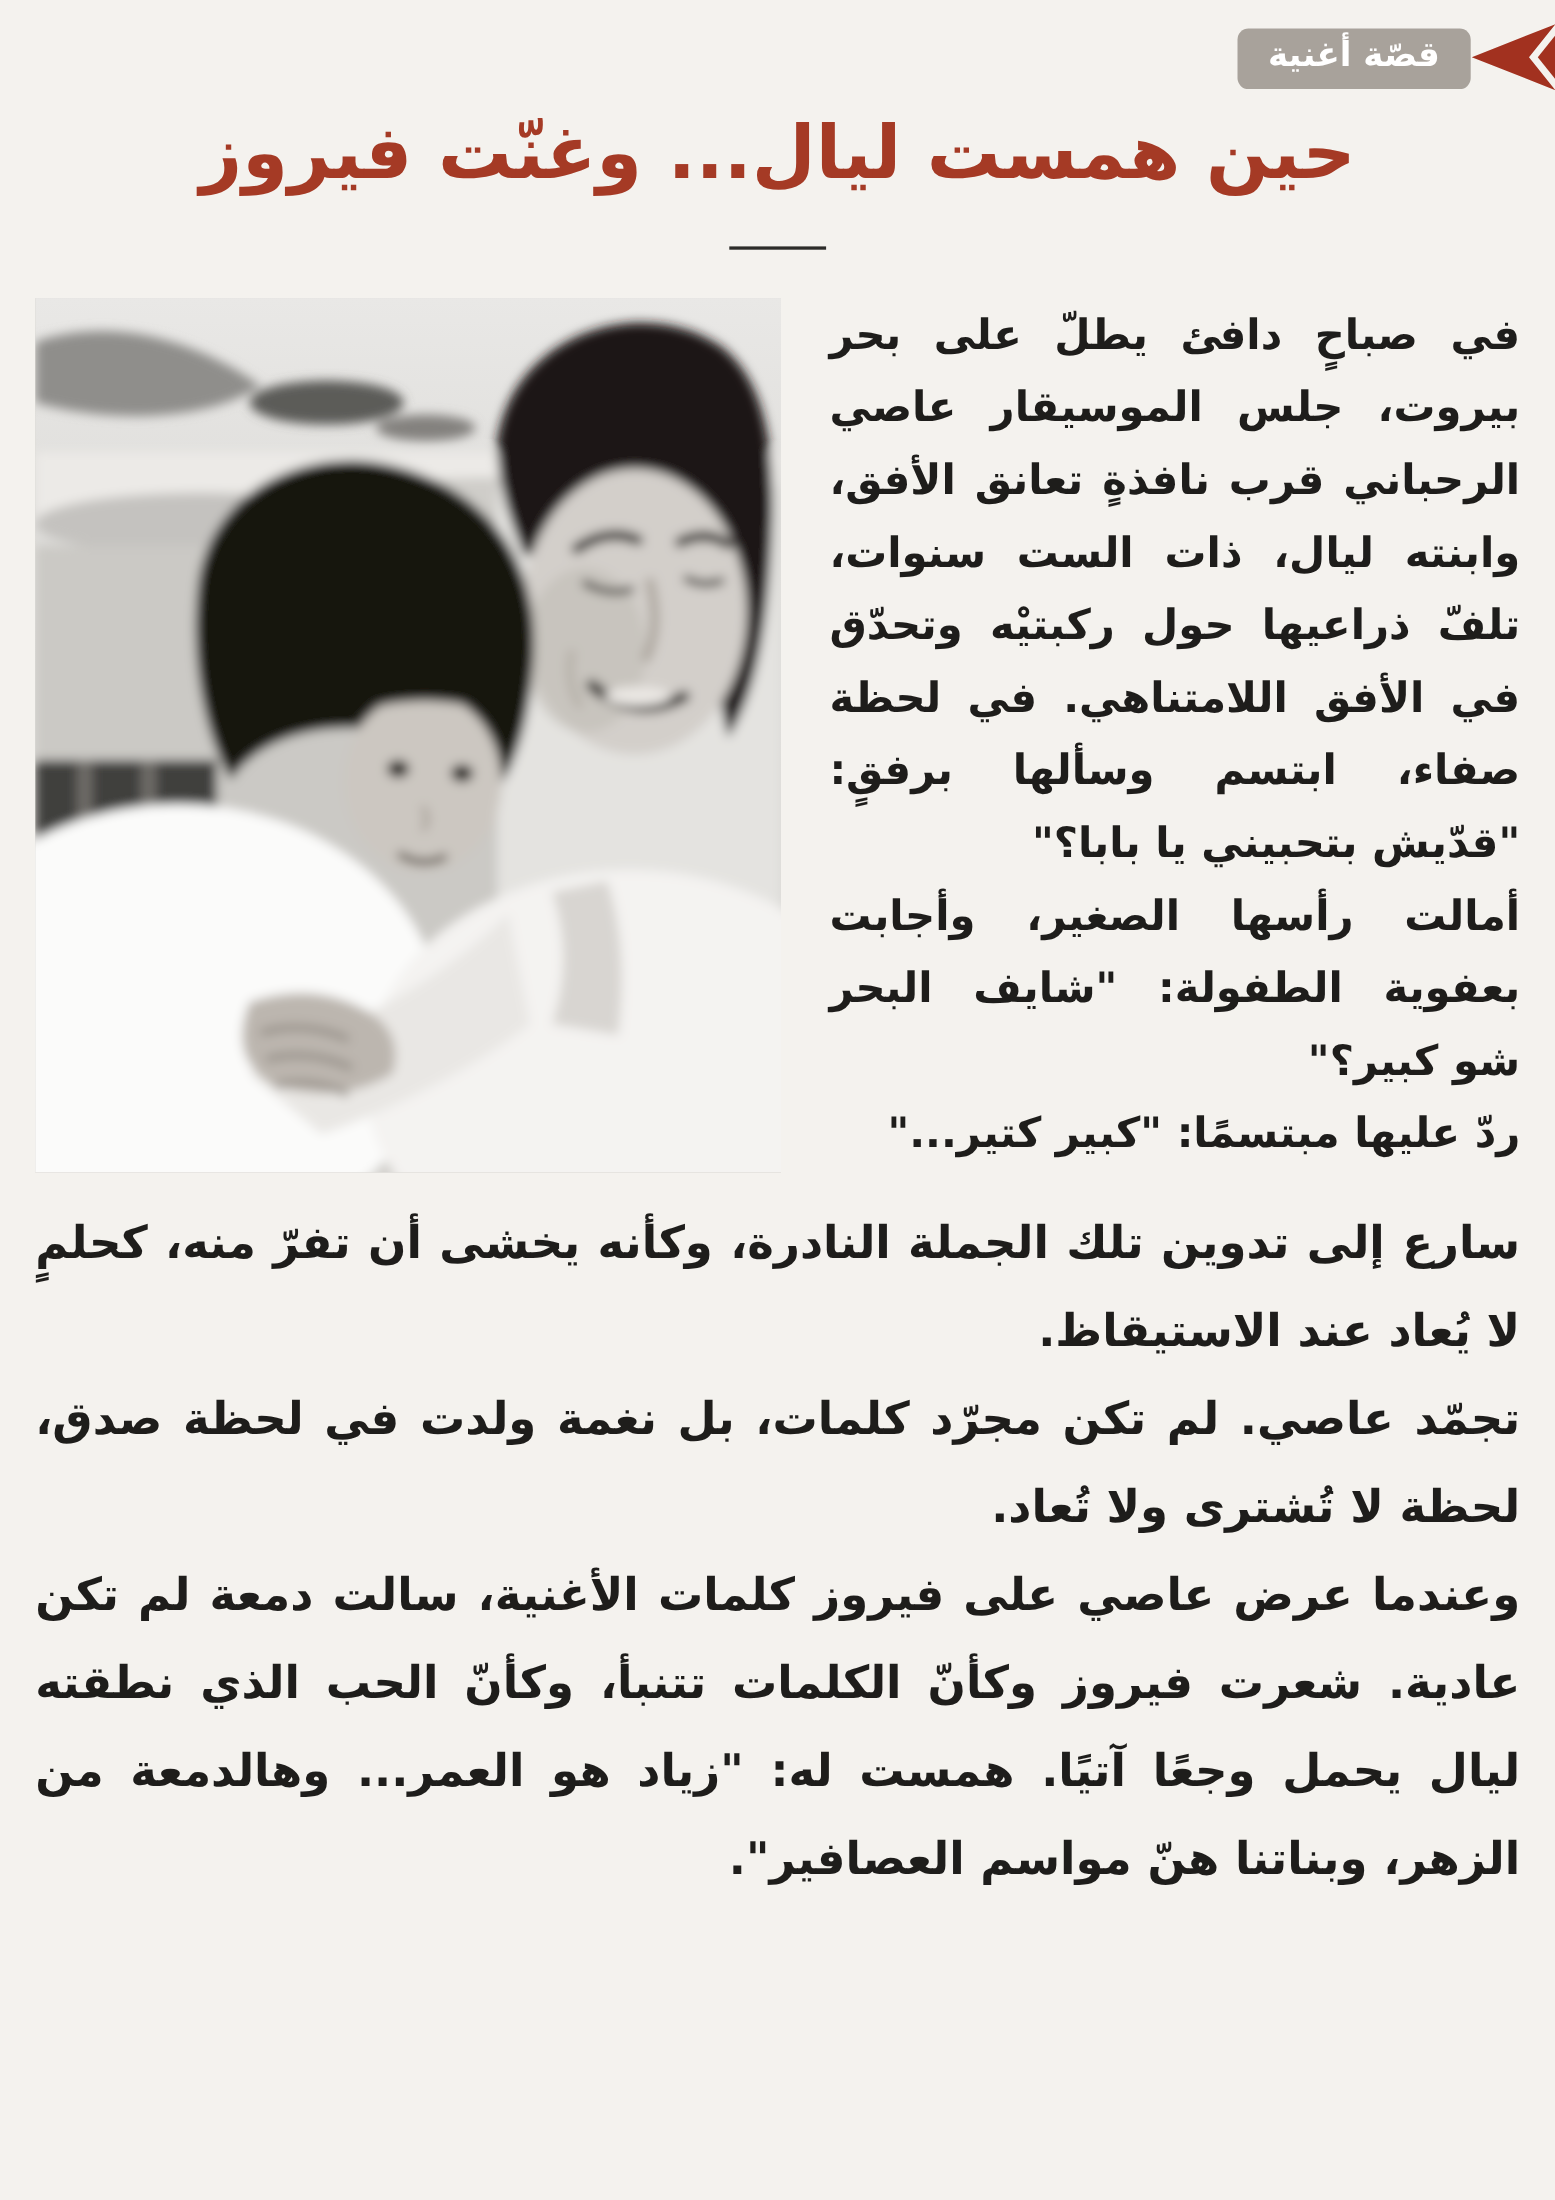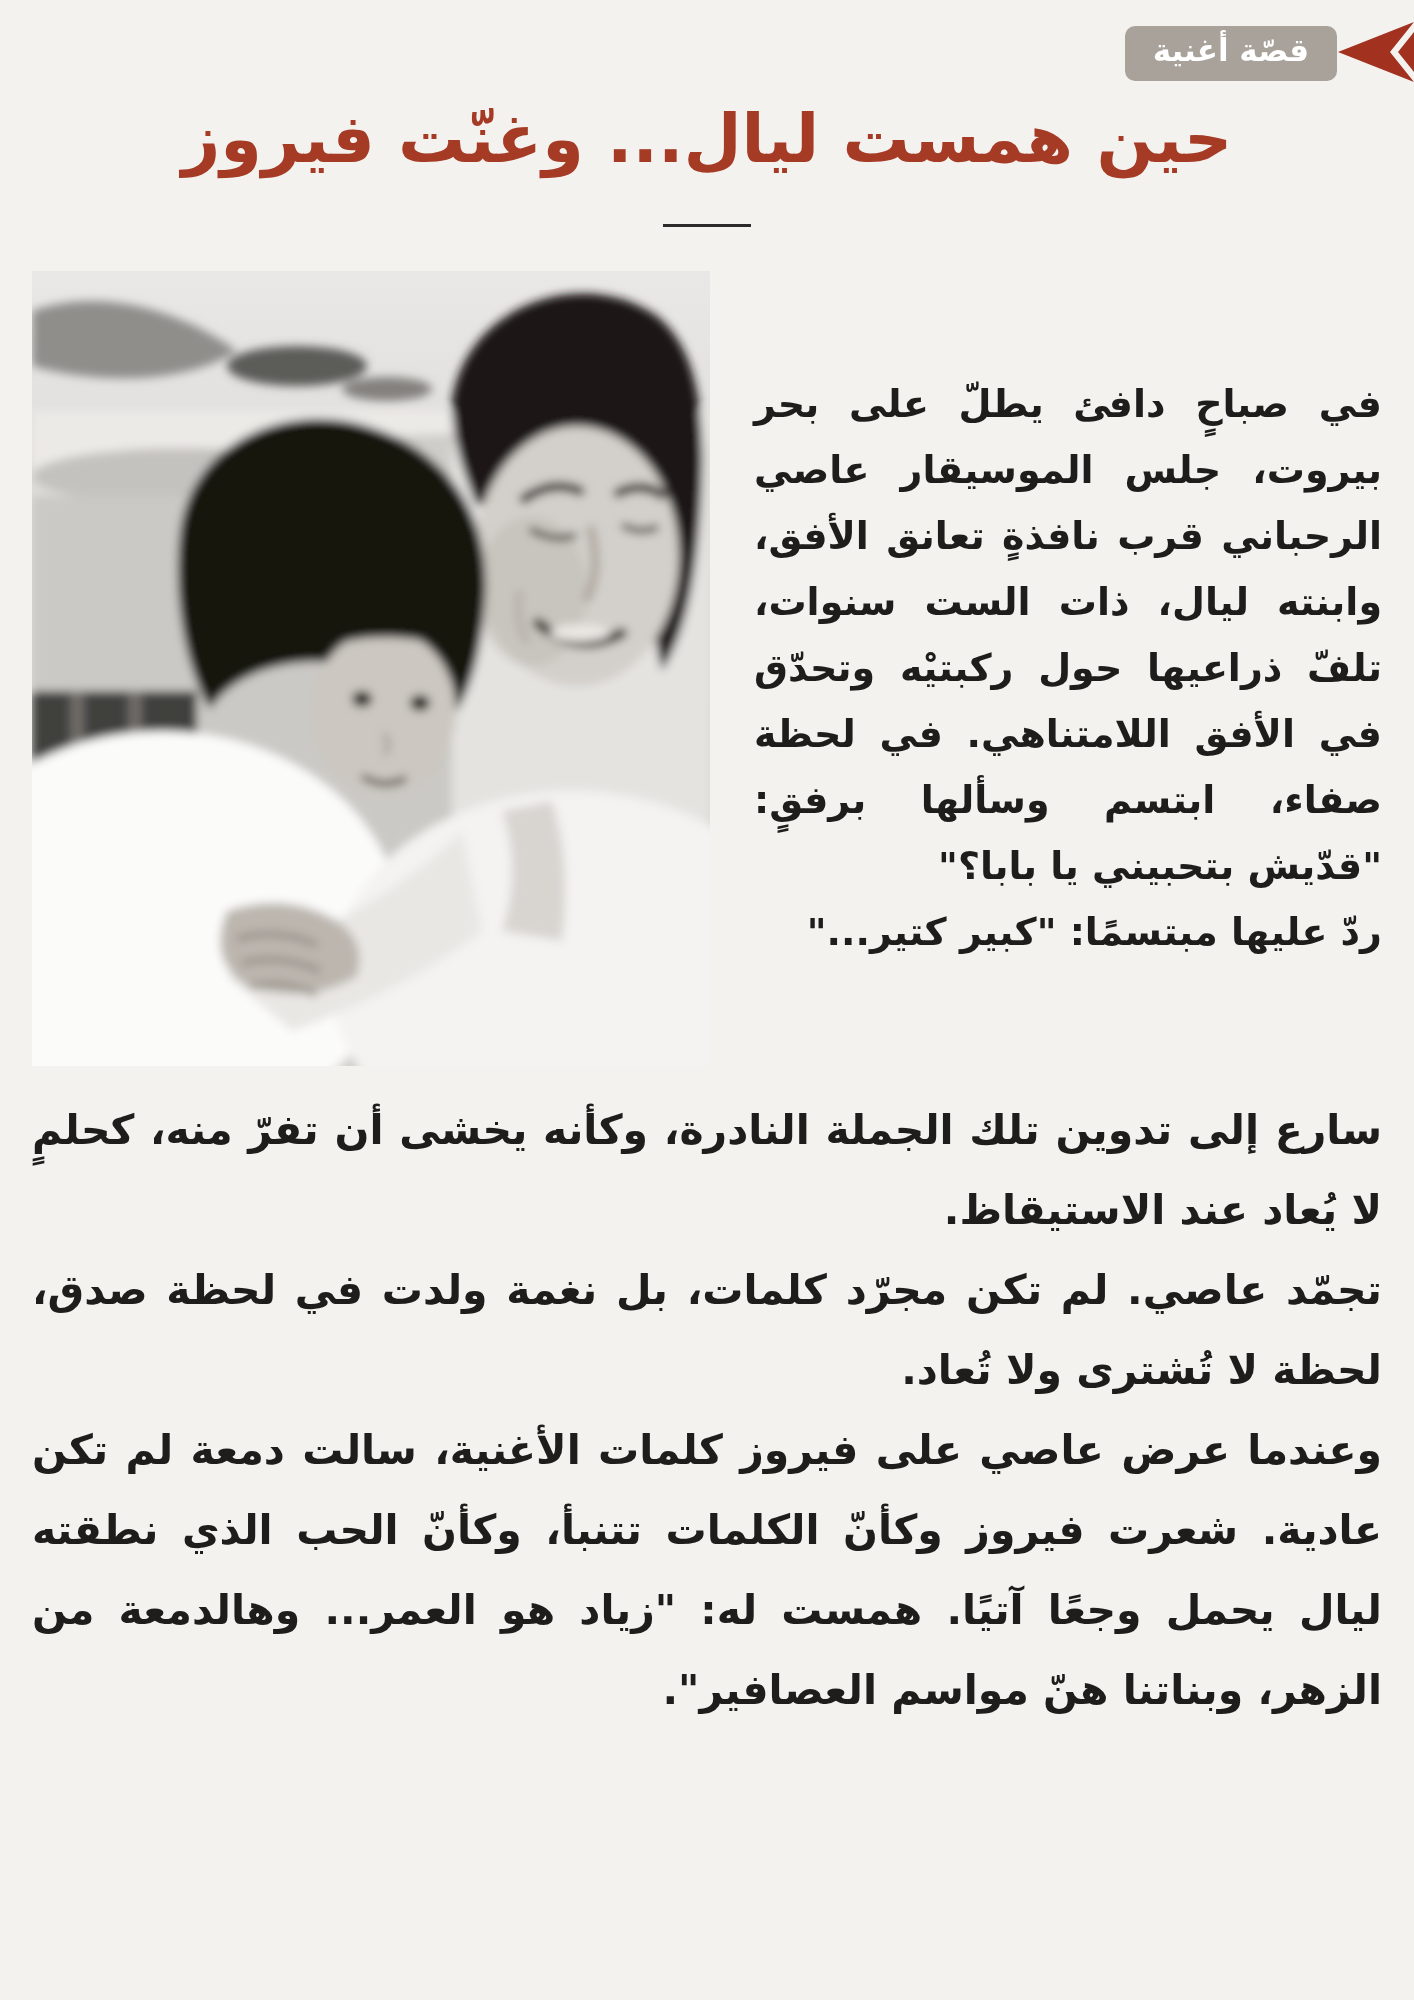--- a/index.html
+++ b/index.html
@@ -25,21 +25,21 @@
 
   
   .page-title{
     margin:14px 40px 0;text-align:center;
     font-size:67px;font-weight:bold;color:#a53a25;
     line-height:1.25;
   }
   .title-divider{width:88px;height:3px;background:#2c2b29;margin:42px auto 0;}
 
   
-  .lead{display:flex;flex-direction:row;gap:44px;padding:0 32px;margin-top:44px;direction:ltr;align-items:center;}
+  .lead{display:flex;flex-direction:row;gap:44px;padding:0 32px;margin-top:44px;direction:ltr;}
   .photo-frame{flex:none;width:678px;height:795px;overflow:hidden;background:#d8d6d2;}
   .lead-text{
     flex:1;direction:rtl;text-align:justify;
     font-size:38px;font-weight:bold;line-height:66px;
     color:#1e1d1b;
   }
   .lead-text p{margin:0;}
 
   
   .body-text{
@@ -123,20 +123,21 @@
           <path d="M195,640 q60,-20 110,10 q30,20 20,55 q-50,30 -110,10 q-40,-25 -20,-75 Z" fill="#bcb6af"></path>
           <path d="M205,668 q40,-12 80,6" stroke="#8f8881" stroke-width="5" fill="none"></path>
           <path d="M210,692 q40,-10 78,8" stroke="#8f8881" stroke-width="5" fill="none"></path>
           <path d="M218,716 q36,-8 66,8" stroke="#8f8881" stroke-width="5" fill="none"></path>
         </g>
       </svg>
     </div>
 
     <div class="lead-text">
       <p>في صباحٍ دافئ يطلّ على بحر بيروت، جلس الموسيقار عاصي الرحباني قرب نافذةٍ تعانق الأفق، وابنته ليال، ذات الست سنوات، تلفّ ذراعيها حول ركبتيْه وتحدّق في الأفق اللامتناهي. في لحظة صفاء، ابتسم وسألها برفقٍ: "قدّيش بتحبيني يا بابا؟"</p>
+      <p>أمالت رأسها الصغير، وأجابت بعفوية الطفولة: "شايف البحر شو كبير؟"</p>
       <p>ردّ عليها مبتسمًا: "كبير كتير..."</p>
     </div>
   </div>
 
   <div class="body-text">
     <p>سارع إلى تدوين تلك الجملة النادرة، وكأنه يخشى أن تفرّ منه، كحلمٍ لا يُعاد عند الاستيقاظ.</p>
     <p>تجمّد عاصي. لم تكن مجرّد كلمات، بل نغمة ولدت في لحظة صدق، لحظة لا تُشترى ولا تُعاد.</p>
     <p>وعندما عرض عاصي على فيروز كلمات الأغنية، سالت دمعة لم تكن عادية. شعرت فيروز وكأنّ الكلمات تتنبأ، وكأنّ الحب الذي نطقته ليال يحمل وجعًا آتيًا. همست له: "زياد هو العمر... وهالدمعة من الزهر، وبناتنا هنّ مواسم العصافير".</p>
 
   </div>

